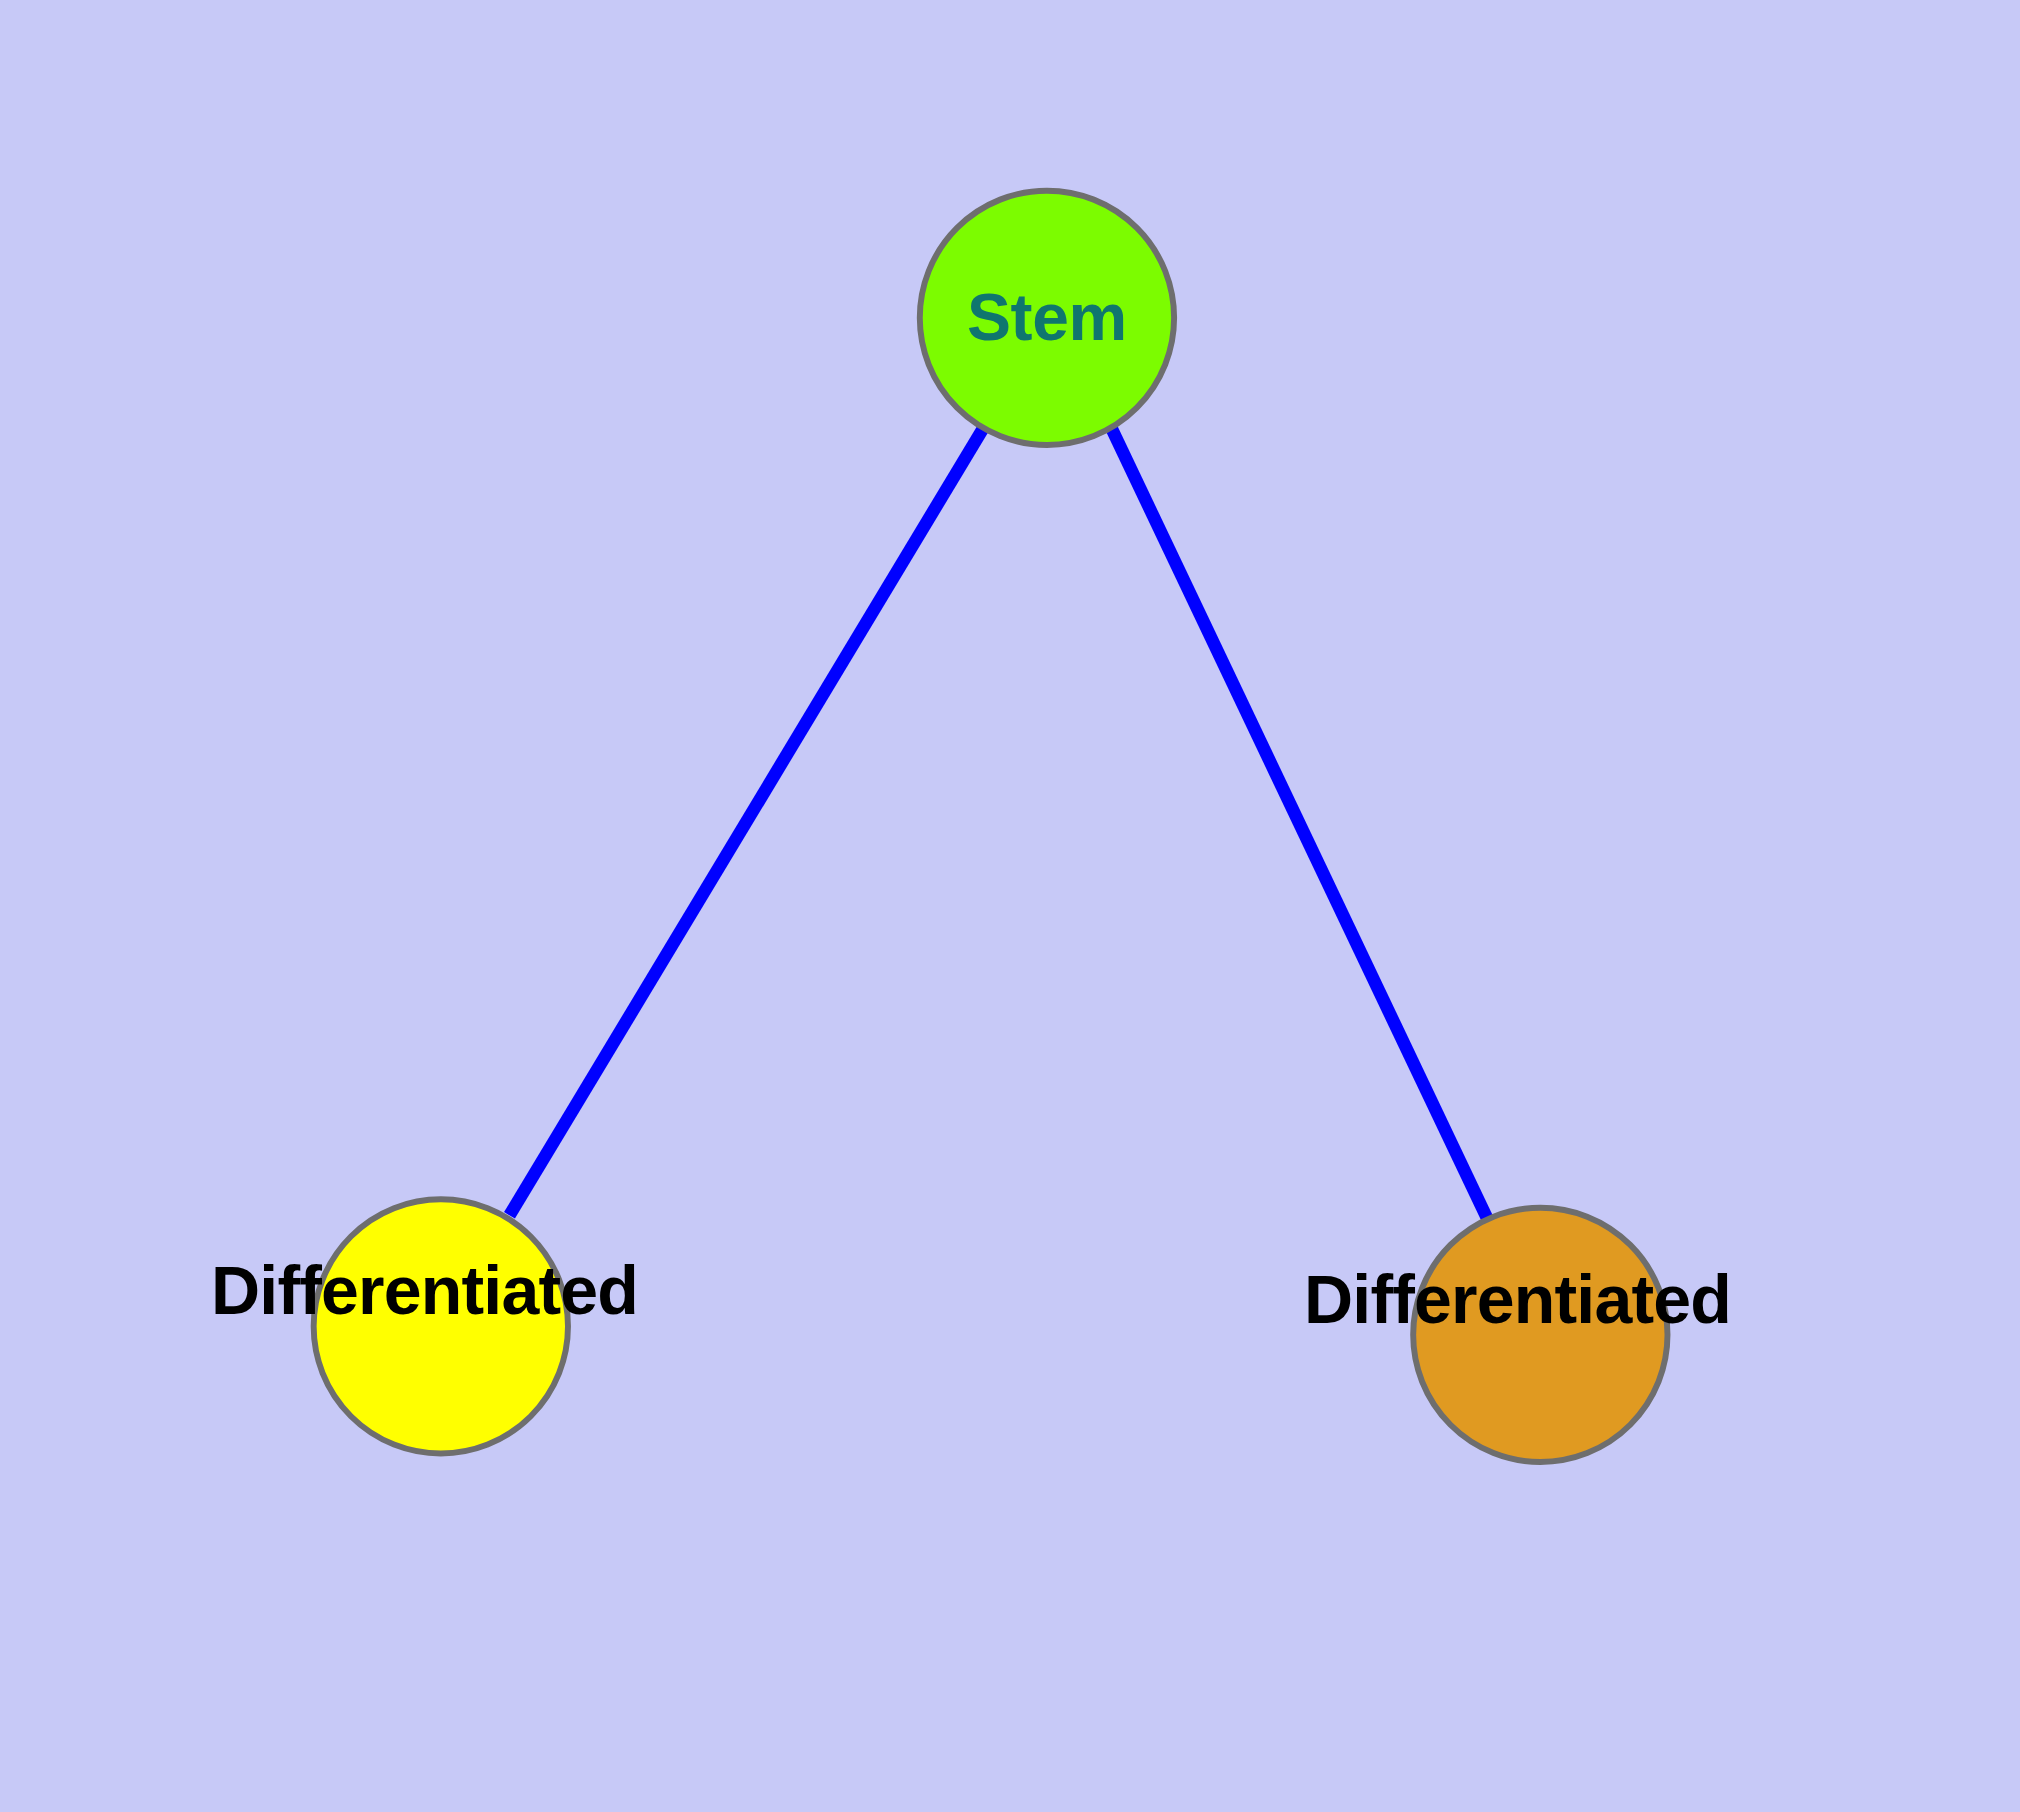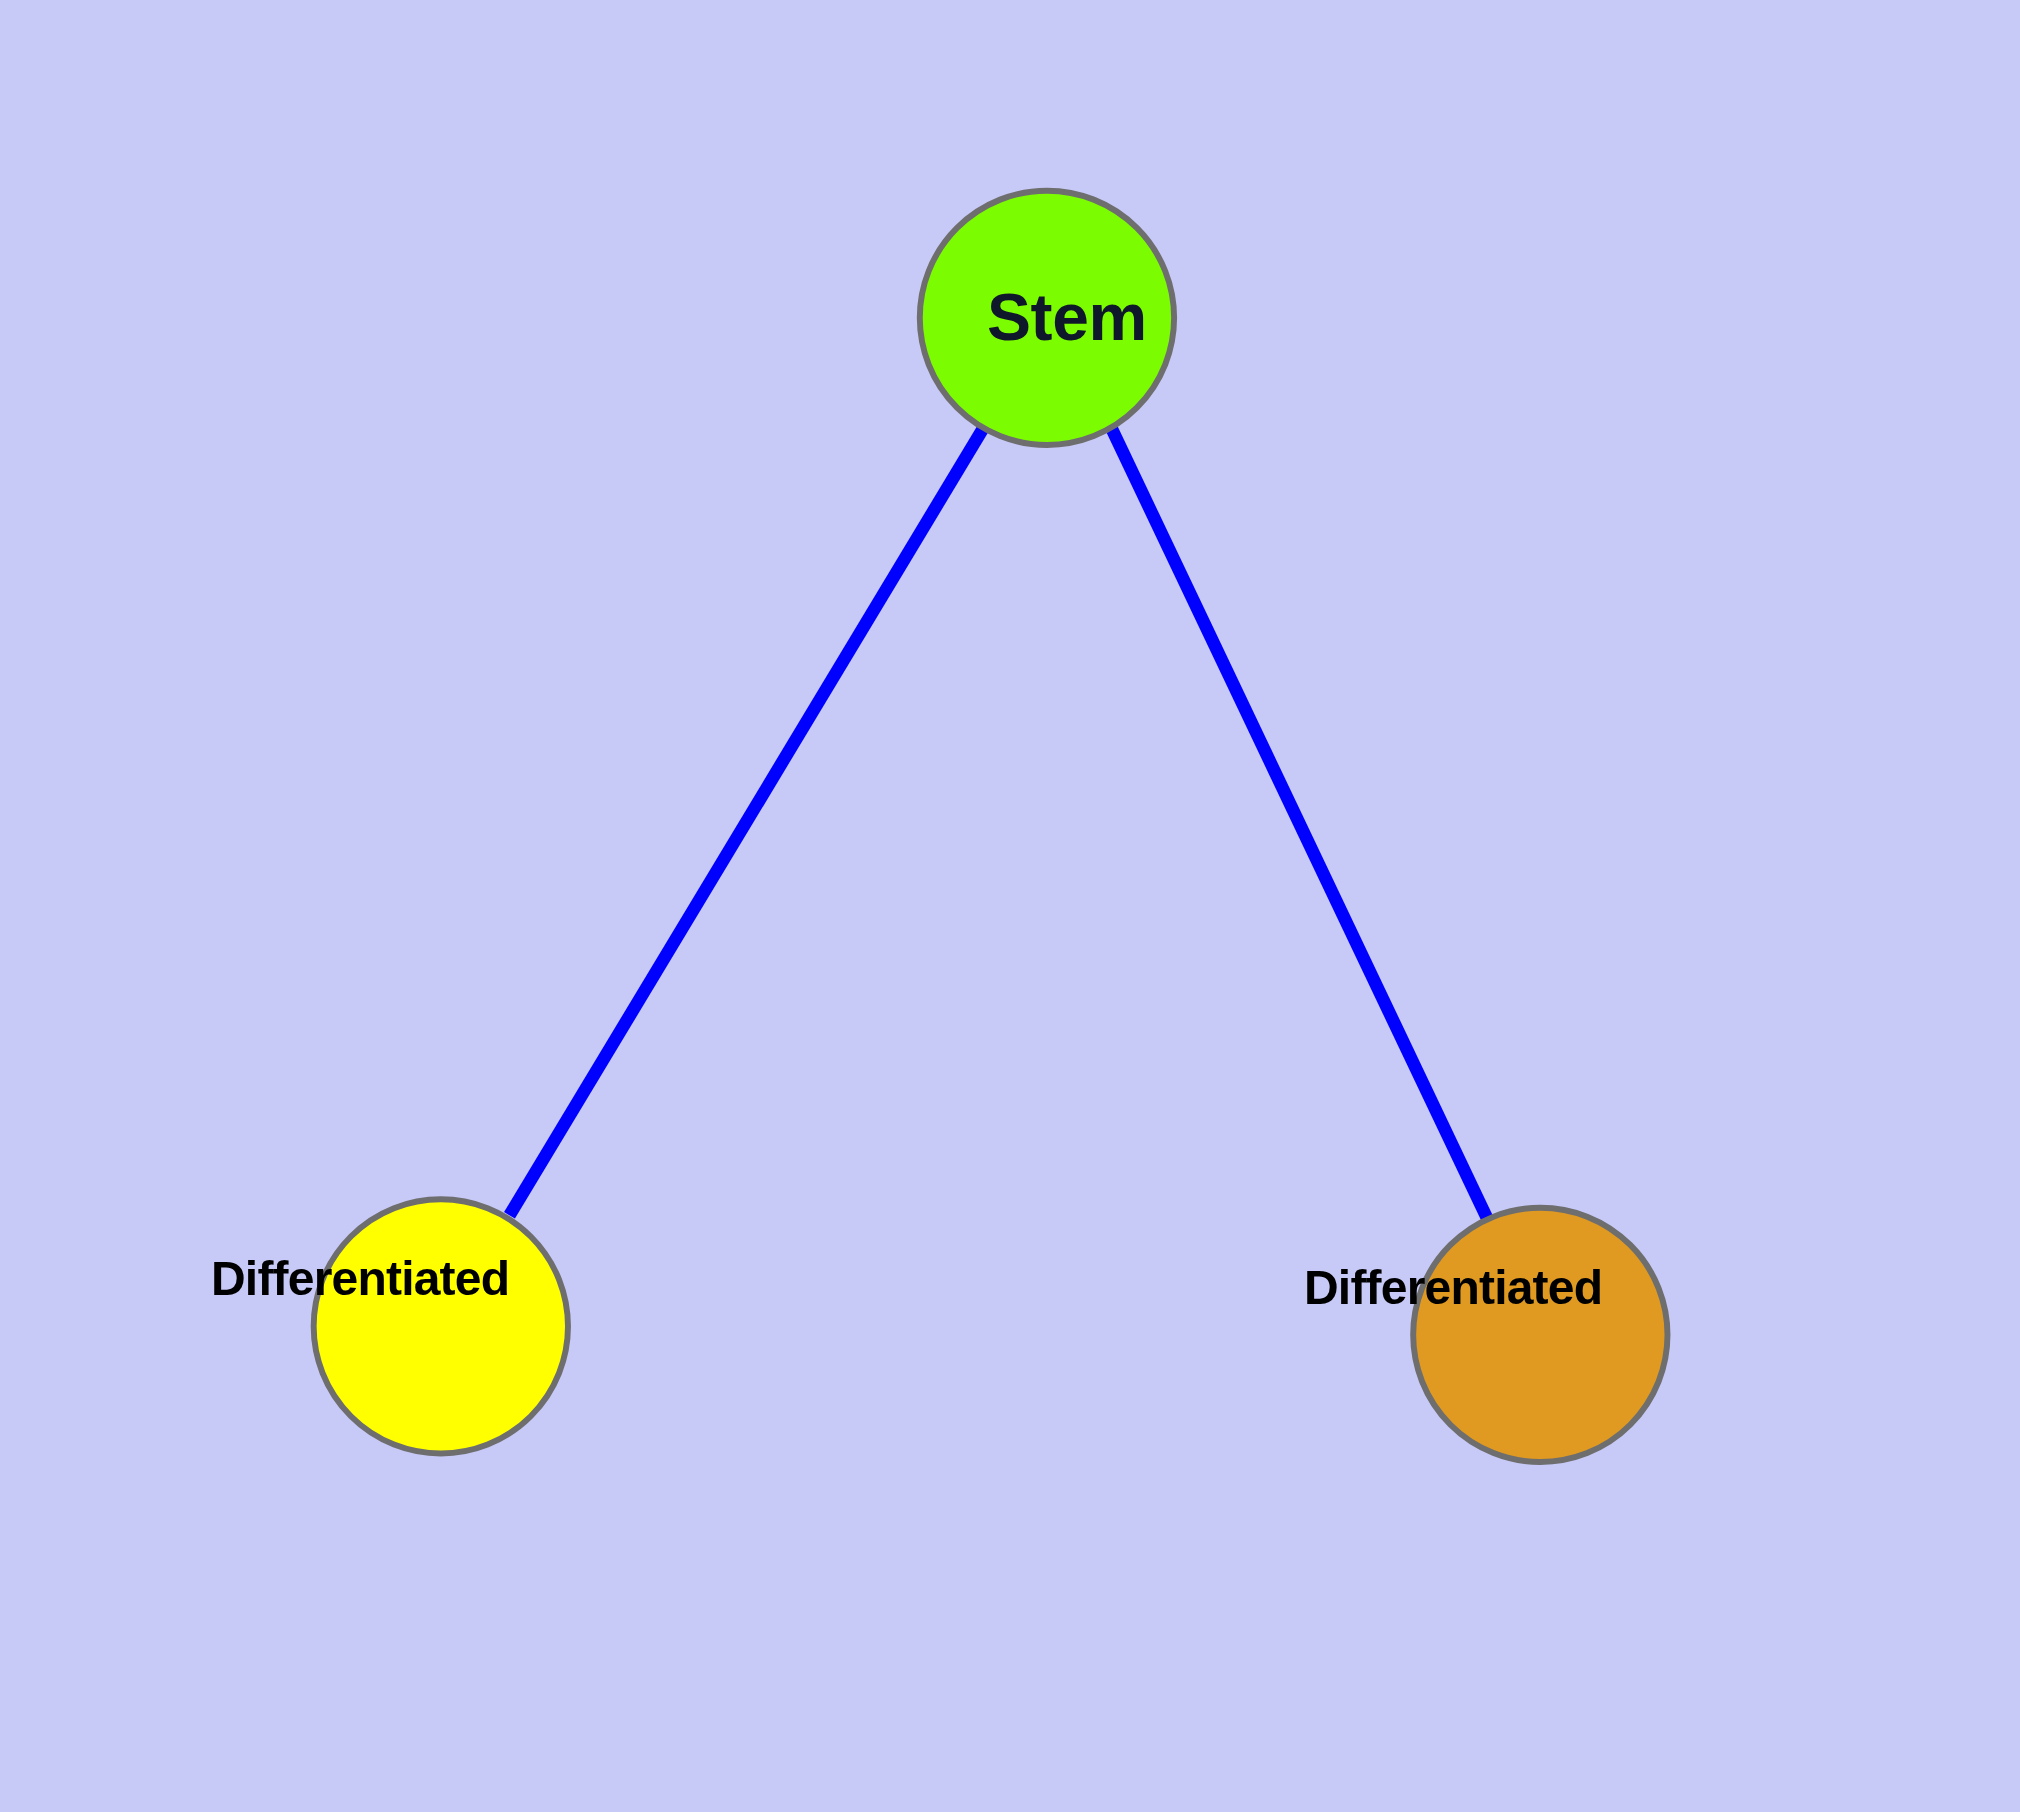--- a/index.html
+++ b/index.html
@@ -35,21 +35,21 @@
     line-height: 1.06;
     white-space: pre;
     pointer-events: none;
     -webkit-font-smoothing: antialiased;
   }
   .node-label.stem {
     font-size: 66px;
     letter-spacing: -0.4px;
   }
   .node-label.child {
-    font-size: 48px;
+    font-size: 68px;
     letter-spacing: -0.8px;
   }
 </style>
 </head>
 <body>
 
 <div id="canvas" style="width: 2021px; height: 1812px;">
 
   <div id="bg-rect" style="background: rgb(199, 201, 247);"></div>
 
@@ -58,20 +58,20 @@
       <line class="graph-edge" x1="1160" y1="505" x2="601" y2="1434" stroke="#0000ff" stroke-width="15" stroke-linecap="butt"></line>
       <line class="graph-edge" x1="1311" y1="505" x2="1754" y2="1437" stroke="#0000ff" stroke-width="15" stroke-linecap="butt"></line>
     </g>
     <g id="nodes-layer">
       <circle class="graph-node" cx="1235" cy="375" r="150" fill="#7cfc00" stroke="#6e6e6e" stroke-width="7"></circle>
       <circle class="graph-node" cx="520" cy="1565" r="150" fill="#ffff00" stroke="#6e6e6e" stroke-width="7"></circle>
       <circle class="graph-node" cx="1817" cy="1575" r="150" fill="#e09a21" stroke="#6e6e6e" stroke-width="7"></circle>
     </g>
   </svg>
 
-  <div class="node-label stem" style="color: #0f172a; left: 967px; top: 283px; margin-left: 20px;"><span>Stem</span></div>
+  <div class="node-label stem" style="color: #0f766e; left: 967px; top: 283px;"><span>Stem</span></div>
 
   <div class="node-label child" style="color: rgb(0, 0, 0); left: 211px; top: 1254px;"><span>Differentiated</span><br></div>
 
   <div class="node-label child" style="color: rgb(0, 0, 0); left: 1304px; top: 1263px;"><span>Differentiated</span><br></div>
 
 </div>
 
 
 </body></html>

